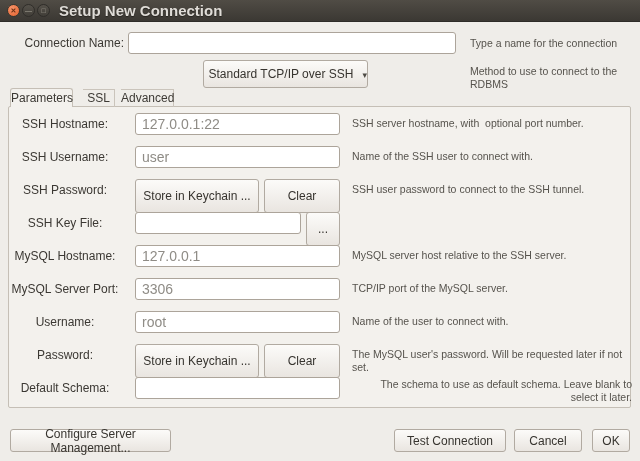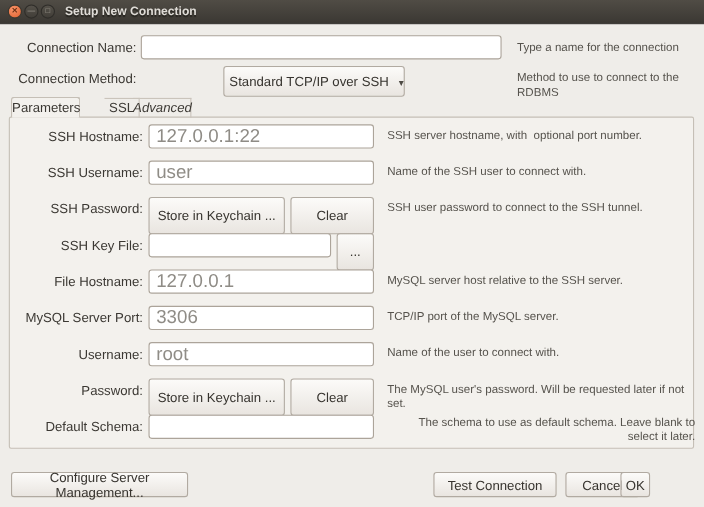--- a/index.html
+++ b/index.html
@@ -26,29 +26,29 @@
     margin-left:7px;
     background:radial-gradient(circle at 35% 30%, #f7946a, #e1602d);
     border:1px solid #3a372f; color:#6b3014; font-weight:bold;
   }
   .wbtn-plain {
     margin-left:2px;
     background:linear-gradient(#55514a,#413e38);
     border:1px solid #2f2d29; color:#a9a49a;
   }
   .wtitle {
-    margin-left:9px; font-weight:bold; font-size:11px; color:#dfdcd7;
+    margin-left:9px; font-weight:bold; font-size:15px; color:#dfdcd7;
     text-shadow:0 1px 1px #26241f;
   }
   
   .ibox {
     position:absolute; height:22px;
     background:#fff; border:1px solid #aca49a; border-radius:3px;
     padding:0 6px; font-family:"Liberation Sans",sans-serif;
-    font-size:17px; color:#8f8c86; outline:none;
+    font-size:14px; color:#8f8c86; outline:none;
   }
   .btn {
     position:absolute; height:34px;
     background:linear-gradient(#fcfbf9,#e9e5e0);
     border:1px solid #b1aaa1; border-radius:3px;
     font-family:"Liberation Sans",sans-serif; font-size:12px; color:#37342f;
     display:flex; align-items:center; justify-content:center;
     cursor:pointer; padding:0;
   }
   .label { position:absolute; left:0; text-align:right; line-height:22px; color:#3b3833; }
@@ -74,56 +74,55 @@
   .tab-active {
     position:absolute; left:10px; top:88px; width:63px; height:19px; z-index:2;
     background:#f3f1ed; border:1px solid #c5bfb6; border-bottom:none;
     border-radius:3px 3px 0 0; text-align:left; line-height:18px; cursor:pointer;
   }
   .tab-inactive {
     position:absolute; top:89px; height:18px; z-index:1;
     border-top:1px solid #cac4bb; border-right:1px solid #cac4bb;
     text-align:center; line-height:17px; cursor:pointer; color:#3d3a35;
   }
-  #tab-ssl { left:95px; width:32px; }
-  #tab-advanced { left:121px; width:53px;font-style:italic; }
+  #tab-ssl { left:83px; width:32px; }
+  #tab-advanced { left:121px; width:53px; }
   
   .frow { position:absolute; left:0; right:0; height:22px; z-index:3; }
-  .frow .label { width:130px; }
+  .frow .label { width:130px;text-align:center; }
   .frow .ibox { left:135px; top:0; width:205px; }
   .frow .ibox.short { width:166px; }
   .browse-btn { left:306px; top:0; width:34px; }
   .keychain-btn { left:135px; top:0; width:124px; }
   .clear-btn { left:264px; top:0; width:76px; }
   .frow .hint { left:352px; top:4px; width:280px; }
   
   .footer-btn { top:429px; height:23px; }
   #btn-configure { left:10px;  width:161px; }
   #btn-test      { left:394px; width:112px; }
   #btn-cancel    { left:514px; width:68px; }
-  #btn-ok        { left:564px; width:27px; }
+  #btn-ok        { left:592px; width:38px; }
 </style>
 </head>
 <body>
 
 <div class="titlebar">
   <div class="wbtn wbtn-close">✕</div>
   <div class="wbtn wbtn-plain">—</div>
   <div class="wbtn wbtn-plain">□</div>
   <div class="wtitle">Setup New Connection</div>
 </div>
 
 <div class="hrow" style="top:32px;">
   <div class="label">Connection Name:</div>
   <input class="ibox" id="conn-name-input" value="" style="">
   <div class="hint">Type a name for the connection</div>
 </div>
 
 <div class="hrow" style="top:60px;">
-  <div class="label">Connection Method:</div>
   <div class="btn dropdown">
     <span>Standard TCP/IP over SSH</span>
     <span class="dd-arrow">▾</span>
   </div>
   <div class="hint">Method to use to connect to the RDBMS</div>
 </div>
 
 <div class="tab-active">Parameters</div>
 <div class="tab-inactive" id="tab-ssl">SSL</div>
 <div class="tab-inactive" id="tab-advanced">Advanced</div>
@@ -149,21 +148,21 @@
   <div class="hint">SSH user password to connect to the SSH tunnel.</div>
 </div>
 
 <div class="frow" style="top:212px;">
   <div class="label">SSH Key File:</div>
   <input class="ibox short" value="" style="">
   <button class="btn browse-btn">...</button>
 </div>
 
 <div class="frow" style="top:245px;">
-  <div class="label">File Hostname:</div>
+  <div class="label">MySQL Hostname:</div>
   <input class="ibox" value="127.0.0.1" style="">
   <div class="hint">MySQL server host relative to the SSH server.</div>
 </div>
 
 <div class="frow" style="top:278px;">
   <div class="label">MySQL Server Port:</div>
   <input class="ibox" value="3306" style="">
   <div class="hint">TCP/IP port of the MySQL server.</div>
 </div>
 

